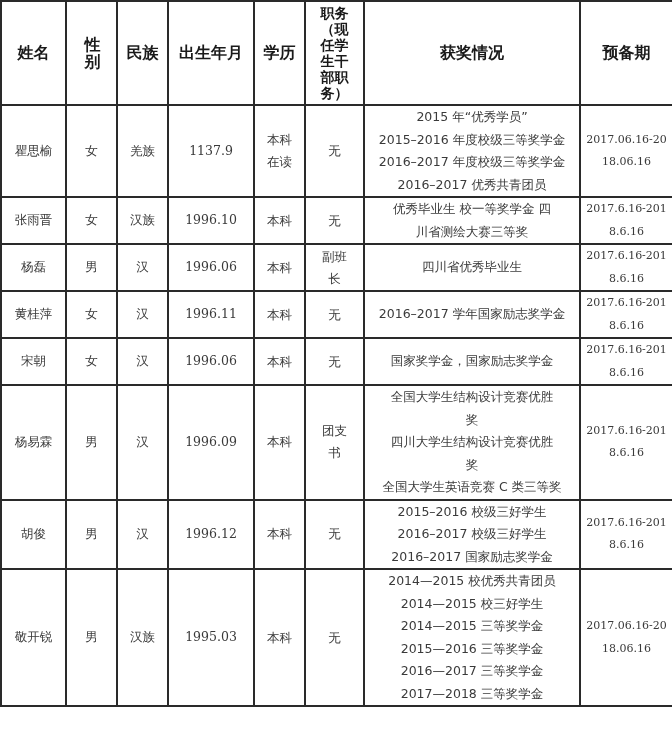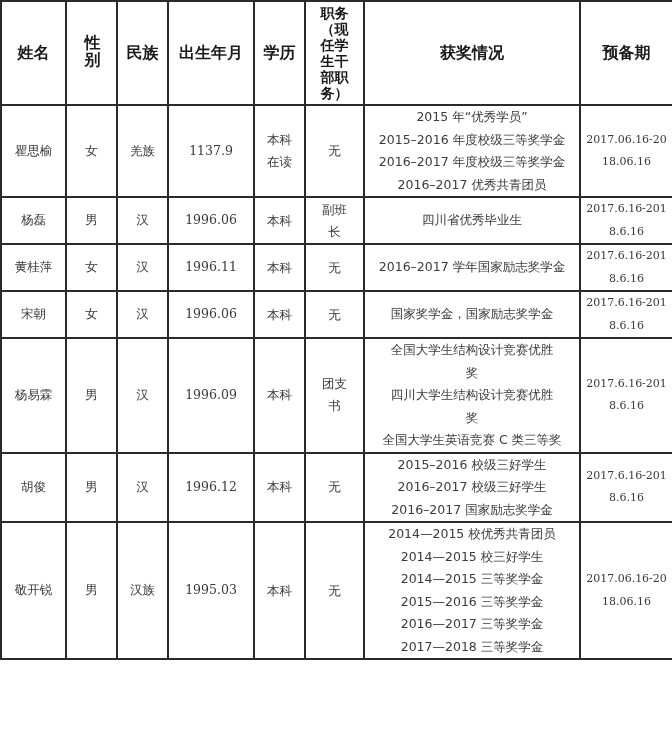--- a/index.html
+++ b/index.html
@@ -9,21 +9,21 @@
                  table-layout: fixed; width: 672px; }
   table.roster td, table.roster th { border: 2px solid #2a2a2a; text-align: center;
                  vertical-align: middle; padding: 0 2px; overflow: hidden; }
   th { font-weight: bold; color: #1a1a1a; font-size: 16px; }
   th.narrow { font-size: 14px; line-height: 16px; }
   td { font-size: 12.5px; line-height: 22.5px; color: #3a3a3a; }
   td.num { font-family: "DejaVu Serif", "Liberation Serif", serif; font-size: 12.5px; }
   td.period { font-family: "DejaVu Serif", "Liberation Serif", serif; font-size: 11px; line-height: 22.5px; word-break: break-all; }
   .line { display: block; white-space: nowrap; }
   .wrap { display: block; }
-  .vt { display: block; width: 14px; margin: 0 auto; word-break: break-all; line-height: 17px; font-family: Liberation Mono, monospace; }
+  .vt { display: block; width: 14px; margin: 0 auto; word-break: break-all; line-height: 17px; }
   .pos-text { display: block; width: 30px; margin: 0 auto; word-break: break-all; line-height: 22px; }
   .edu-text { display: block; width: 30px; margin: 4px auto; word-break: break-all; line-height: 22px; }
   .period-text { display: block; width: 84px; margin: 0 auto; word-break: break-all; }
 </style>
 </head>
 <body>
 
 <table class="roster">
   <colgroup>
     <col style="width:65px">
@@ -68,20 +68,39 @@
         <span class="line">2015 年“优秀学员”</span>
         <span class="line">2015–2016 年度校级三等奖学金</span>
         <span class="line">2016–2017 年度校级三等奖学金</span>
         <span class="line">2016–2017 优秀共青团员</span>
       </td>
       <td class="period">
           <span class="period-text">2017.06.16-2018.06.16</span>
         </td>
     </tr>
 
+    <tr style="height:45px">
+      <td>张雨晋</td>
+      <td>女</td>
+      <td>汉族</td>
+      <td class="num">1996.10</td>
+      <td>
+          <span class="edu-text">本科</span>
+        </td>
+      <td>
+          <span class="pos-text">无</span>
+        </td>
+      <td>
+        <span class="line">优秀毕业生 校一等奖学金 四</span>
+        <span class="line">川省测绘大赛三等奖</span>
+      </td>
+      <td class="period">
+          <span class="period-text">2017.6.16-2018.6.16</span>
+        </td>
+    </tr>
 
     <tr style="height:46px">
       <td>杨磊</td>
       <td>男</td>
       <td>汉</td>
       <td class="num">1996.06</td>
       <td>
           <span class="edu-text">本科</span>
         </td>
       <td>

